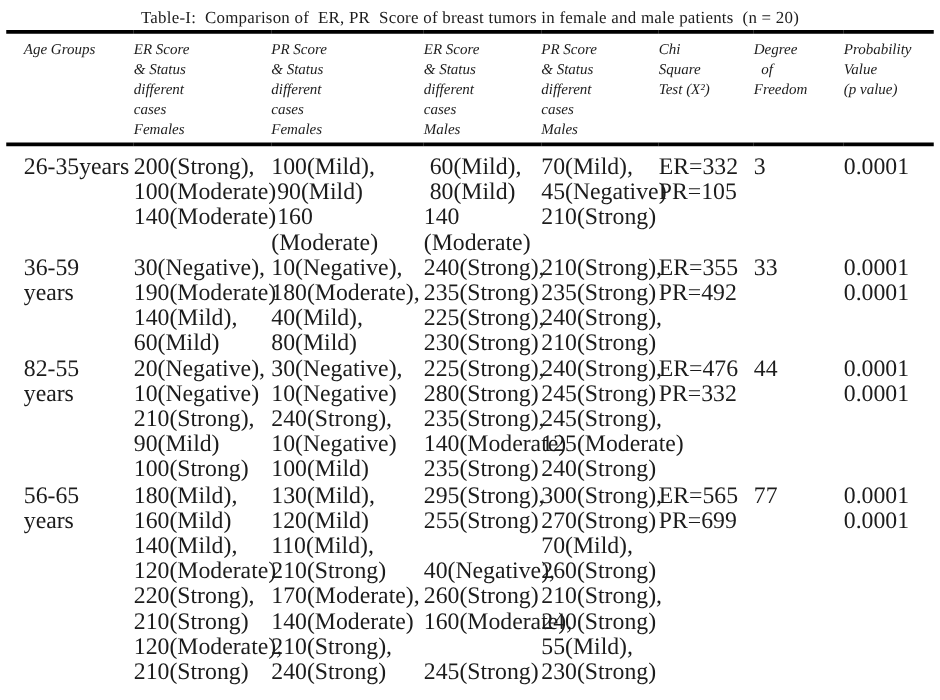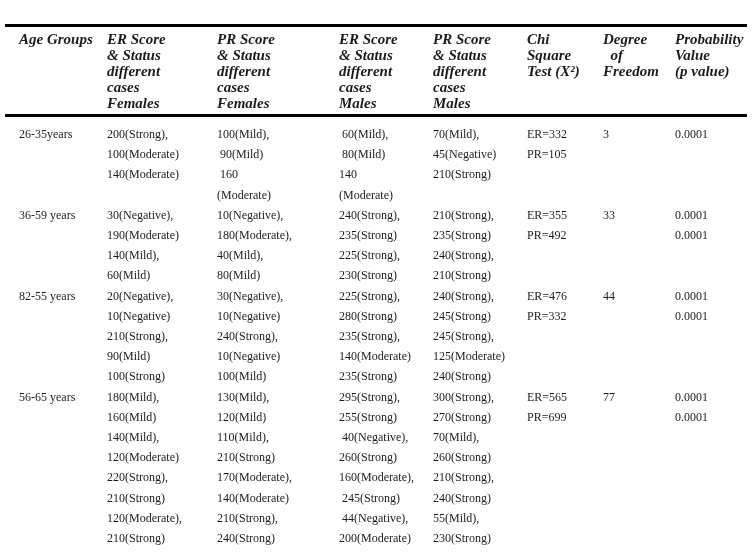--- a/index.html
+++ b/index.html
@@ -29,44 +29,45 @@
     left: 5px;
     width: 742px;
     border-collapse: collapse;
     table-layout: fixed;
     border-top: 3px solid #000;
     border-bottom: 3px solid #000;
   }
   thead tr { border-bottom: 3px solid #000; }
   th {
     font-style: italic;
-    font-weight: bold;
+    font-weight: normal;
     text-align: left;
     vertical-align: top;
-    font-size: 15px;
+    font-size: 12px;
     line-height: 16px;
     padding: 4px 0 3px 0;
     white-space: pre-wrap;
   }
   td {
     vertical-align: top;
-    font-size: 12px;
+    font-size: 19px;
     line-height: 20.2px;
     padding: 0;
     white-space: pre-wrap;
   }
   tbody tr:first-child td { padding-top: 7px; }
   tbody tr:last-child td { padding-bottom: 20px; }
   .c1 { padding-left: 14px; }
 </style>
 </head>
 <body>
 
 <div class="page">
 
+  <div class="title">Table-I:  Comparison of  ER, PR  Score of breast tumors in female and male patients  (n = 20)</div>
 
   <table class="scores">
     <colgroup>
       <col style="width:102px">
       <col style="width:110px">
       <col style="width:122px">
       <col style="width:94px">
       <col style="width:94px">
       <col style="width:76px">
       <col style="width:72px">

